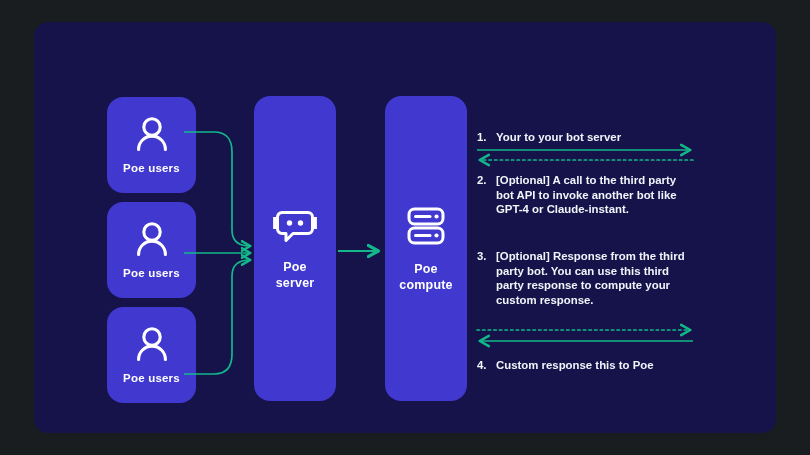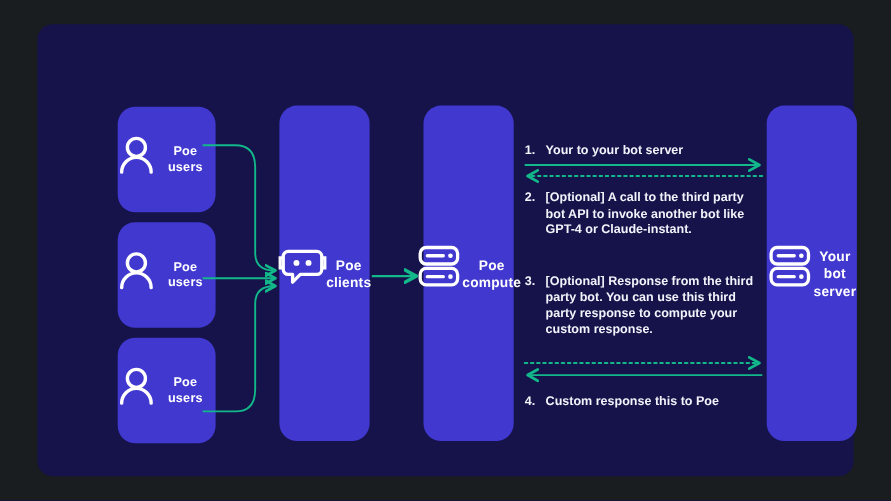--- a/index.html
+++ b/index.html
@@ -12,21 +12,21 @@
   .stage{position:relative;width:810px;height:455px;}
 
   .panel{
     position:absolute;left:34px;top:22px;width:742px;height:411px;
     background:#151349;border-radius:14px;
   }
 
   
   .card{
     position:absolute;background:#4038cf;border-radius:16px;
-    display:flex;flex-direction:row;align-items:center;justify-content:center;
+    display:flex;flex-direction:column;align-items:center;justify-content:center;
     color:#ffffff;
   }
   .card .label{
     font-size:11.5px;font-weight:bold;letter-spacing:.2px;
     text-align:center;line-height:14px;color:#ffffff;
   }
   .card .glyph{display:flex;align-items:center;justify-content:center;}
 
   
   .user-card{left:73px;width:89px;height:96px;}
@@ -105,57 +105,41 @@
       <span class="glyph">
         <svg width="44" height="38" viewBox="0 0 44 38">
           <path d="M9 5.5h26a4.5 4.5 0 0 1 4.5 4.5v12a4.5 4.5 0 0 1-4.5 4.5H20l-7 7v-7H9a4.5 4.5 0 0 1-4.5-4.5V10A4.5 4.5 0 0 1 9 5.5z" fill="none" stroke="#ffffff" stroke-width="3" stroke-linejoin="round"></path>
           <path d="M4 11.5H1.6v9H4M40 11.5h2.4v9H40" fill="none" stroke="#ffffff" stroke-width="3" stroke-linecap="round"></path>
           <circle cx="16.5" cy="16" r="2.7" fill="#ffffff"></circle>
           <circle cx="27.5" cy="16" r="2.7" fill="#ffffff"></circle>
         </svg>
       </span>
       <span class="label">
         <span>Poe</span><br>
-        <span>clients</span>
+        <span>server</span>
       </span>
     </div>
 
     <div class="card pillar" id="servers-pillar">
       <span class="glyph">
         <svg width="42" height="42" viewBox="0 0 42 42">
           <rect x="4" y="4" width="34" height="15" rx="5.5" fill="none" stroke="#ffffff" stroke-width="3"></rect>
           <rect x="4" y="23" width="34" height="15" rx="5.5" fill="none" stroke="#ffffff" stroke-width="3"></rect>
           <line x1="10.5" y1="11.5" x2="25" y2="11.5" stroke="#ffffff" stroke-width="3" stroke-linecap="round"></line>
           <line x1="10.5" y1="30.5" x2="25" y2="30.5" stroke="#ffffff" stroke-width="3" stroke-linecap="round"></line>
           <circle cx="31.5" cy="11.5" r="2.1" fill="#ffffff"></circle>
           <circle cx="31.5" cy="30.5" r="2.1" fill="#ffffff"></circle>
         </svg>
       </span>
       <span class="label">
         <span>Poe</span><br>
         <span>compute</span>
       </span>
     </div>
 
-    <div class="card pillar" id="botserver-pillar">
-      <span class="glyph">
-        <svg width="42" height="42" viewBox="0 0 42 42">
-          <rect x="4" y="4" width="34" height="15" rx="5.5" fill="none" stroke="#ffffff" stroke-width="3"></rect>
-          <rect x="4" y="23" width="34" height="15" rx="5.5" fill="none" stroke="#ffffff" stroke-width="3"></rect>
-          <line x1="10.5" y1="11.5" x2="25" y2="11.5" stroke="#ffffff" stroke-width="3" stroke-linecap="round"></line>
-          <line x1="10.5" y1="30.5" x2="25" y2="30.5" stroke="#ffffff" stroke-width="3" stroke-linecap="round"></line>
-          <circle cx="31.5" cy="11.5" r="2.1" fill="#ffffff"></circle>
-          <circle cx="31.5" cy="30.5" r="2.1" fill="#ffffff"></circle>
-        </svg>
-      </span>
-      <span class="label">
-        <span>Your bot</span><br>
-        <span>server</span>
-      </span>
-    </div>
 
     <svg class="conn" id="users-to-clients" viewBox="0 0 90 262">
       <defs>
         <marker id="ah-green" markerWidth="7" markerHeight="7" refX="5.4" refY="3.5" orient="auto">
           <path d="M0.5,0.7 L5.6,3.5 L0.5,6.3" fill="none" stroke="#13b88a" stroke-width="1.5" stroke-linecap="round" stroke-linejoin="round"></path>
         </marker>
       </defs>
       <path d="M0,10 H30 Q48,10 48,30 V108 Q48,124 66,124" fill="none" stroke="#13b88a" stroke-width="1.7" marker-end="url(#ah-green)"></path>
       <path d="M0,131 H66" fill="none" stroke="#13b88a" stroke-width="1.7" marker-end="url(#ah-green)"></path>
       <path d="M0,252 H30 Q48,252 48,232 V154 Q48,138 66,138" fill="none" stroke="#13b88a" stroke-width="1.7" marker-end="url(#ah-green)"></path>

